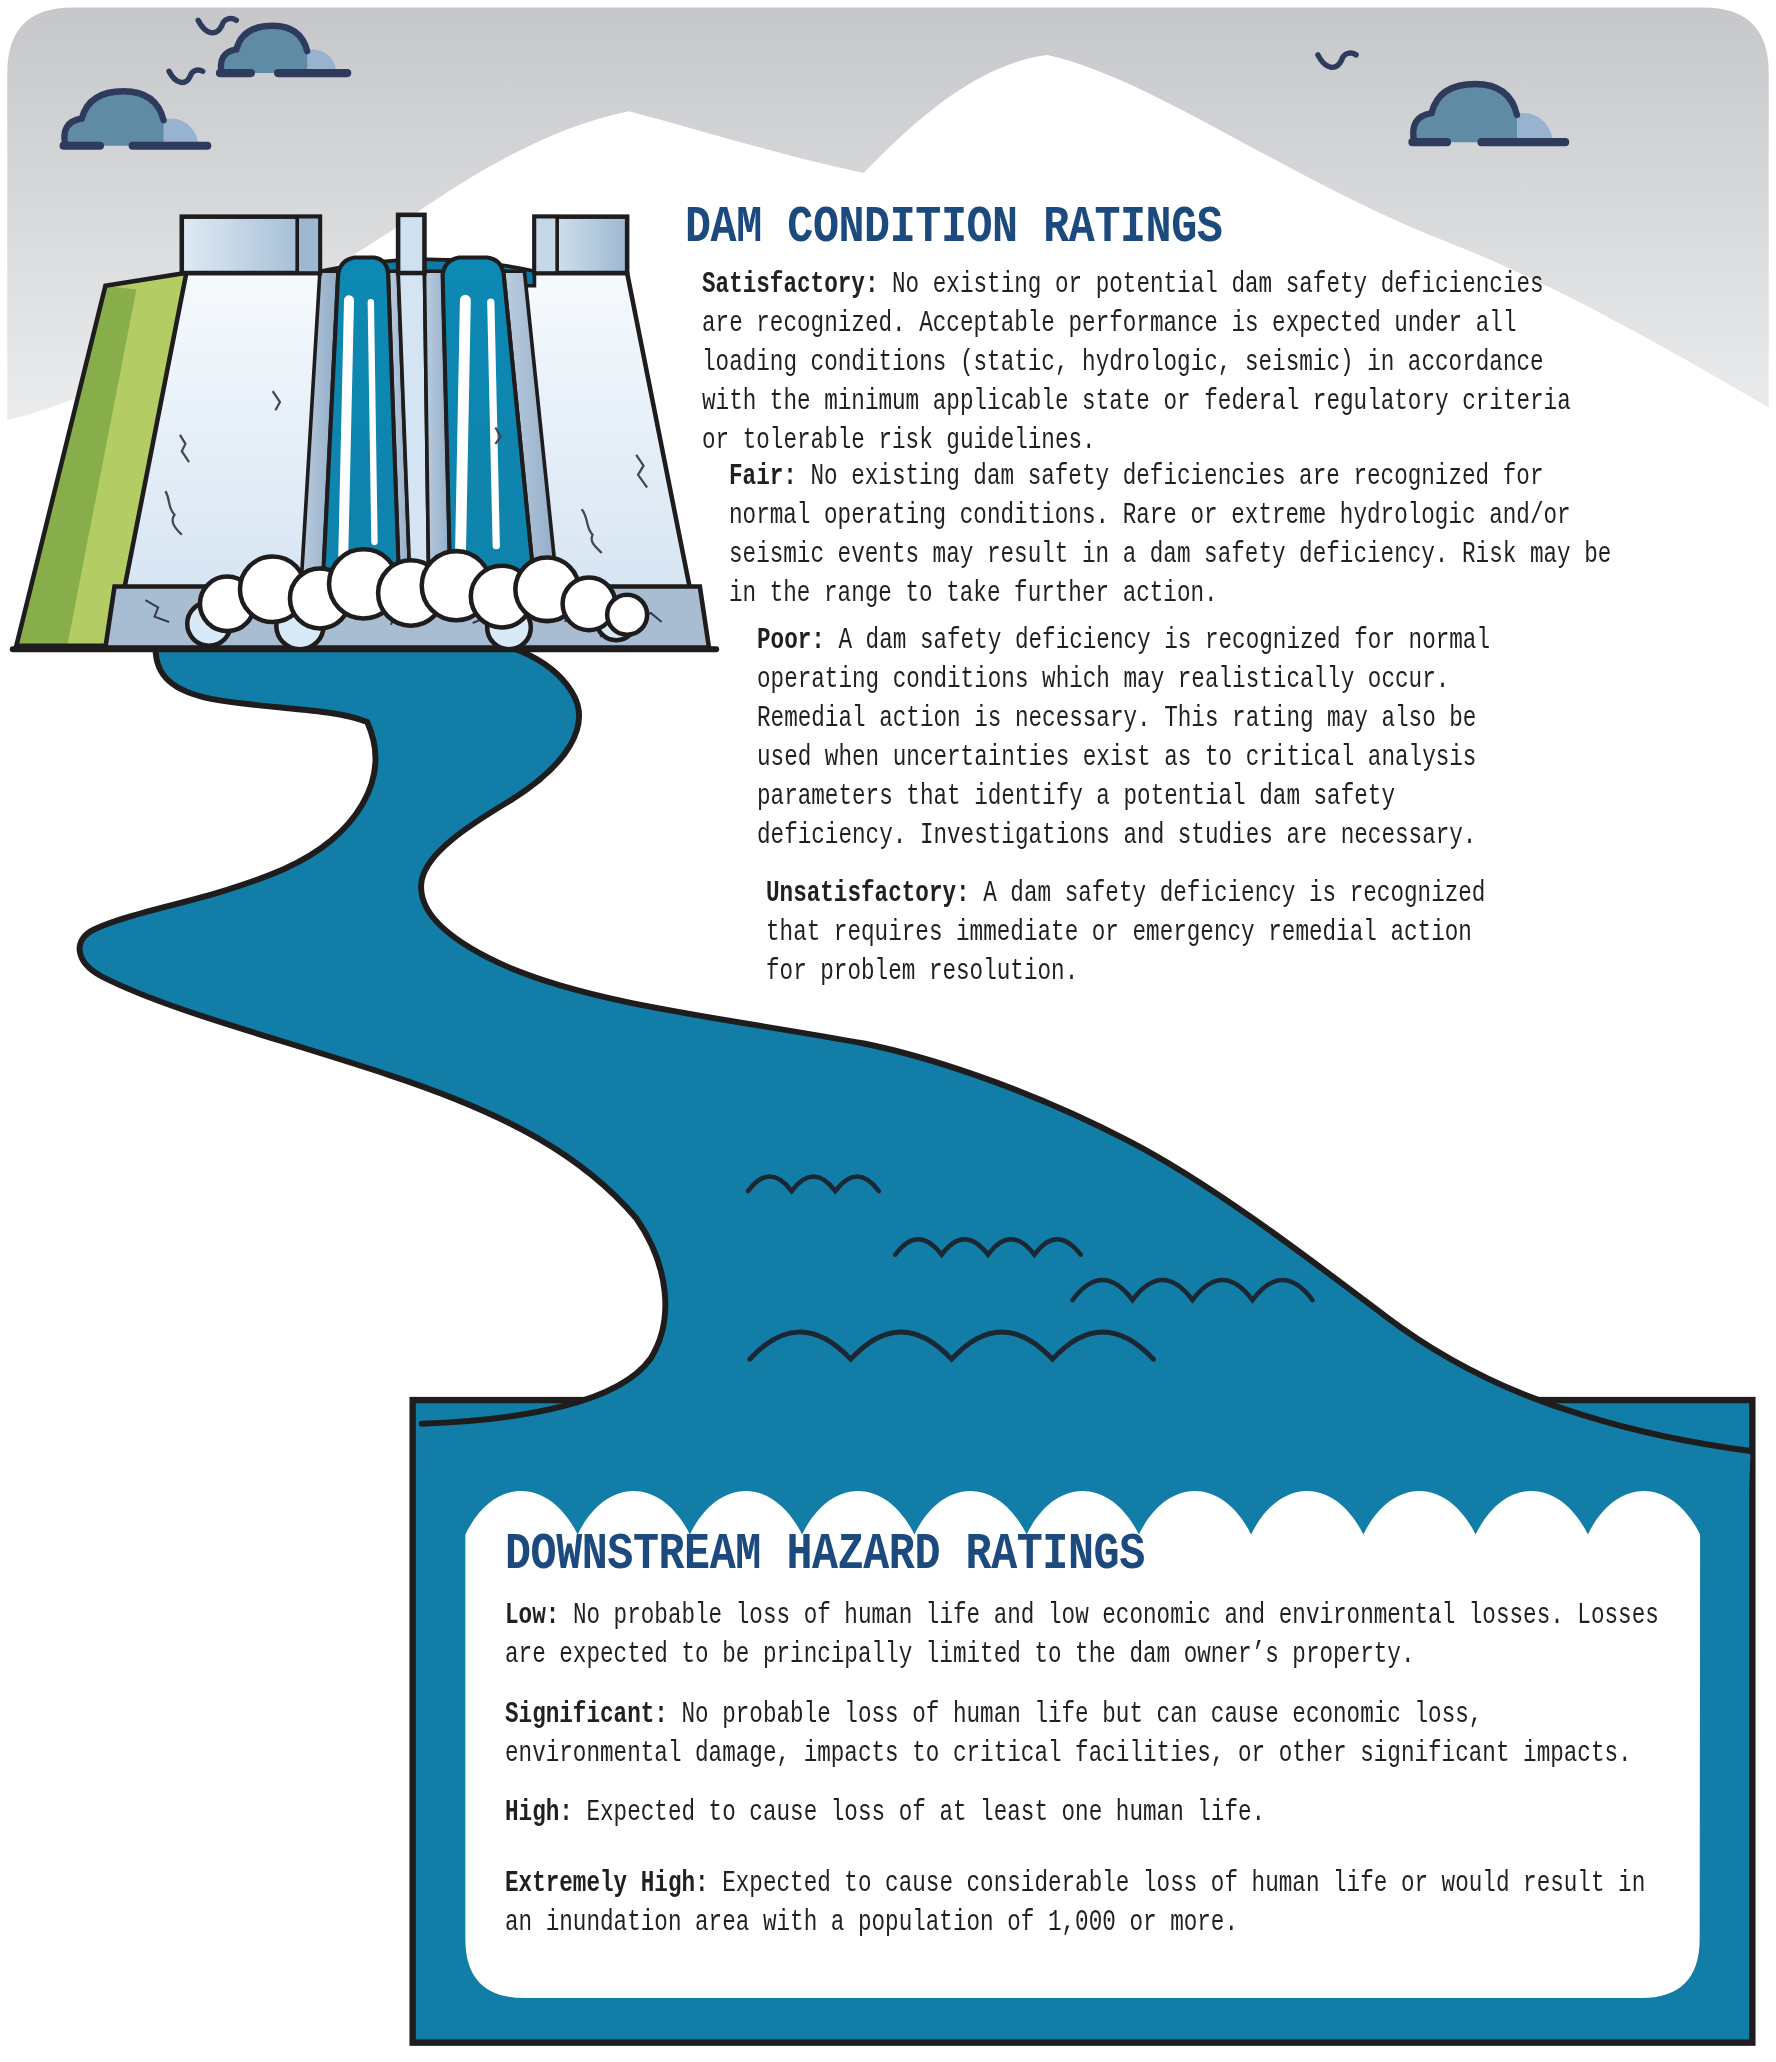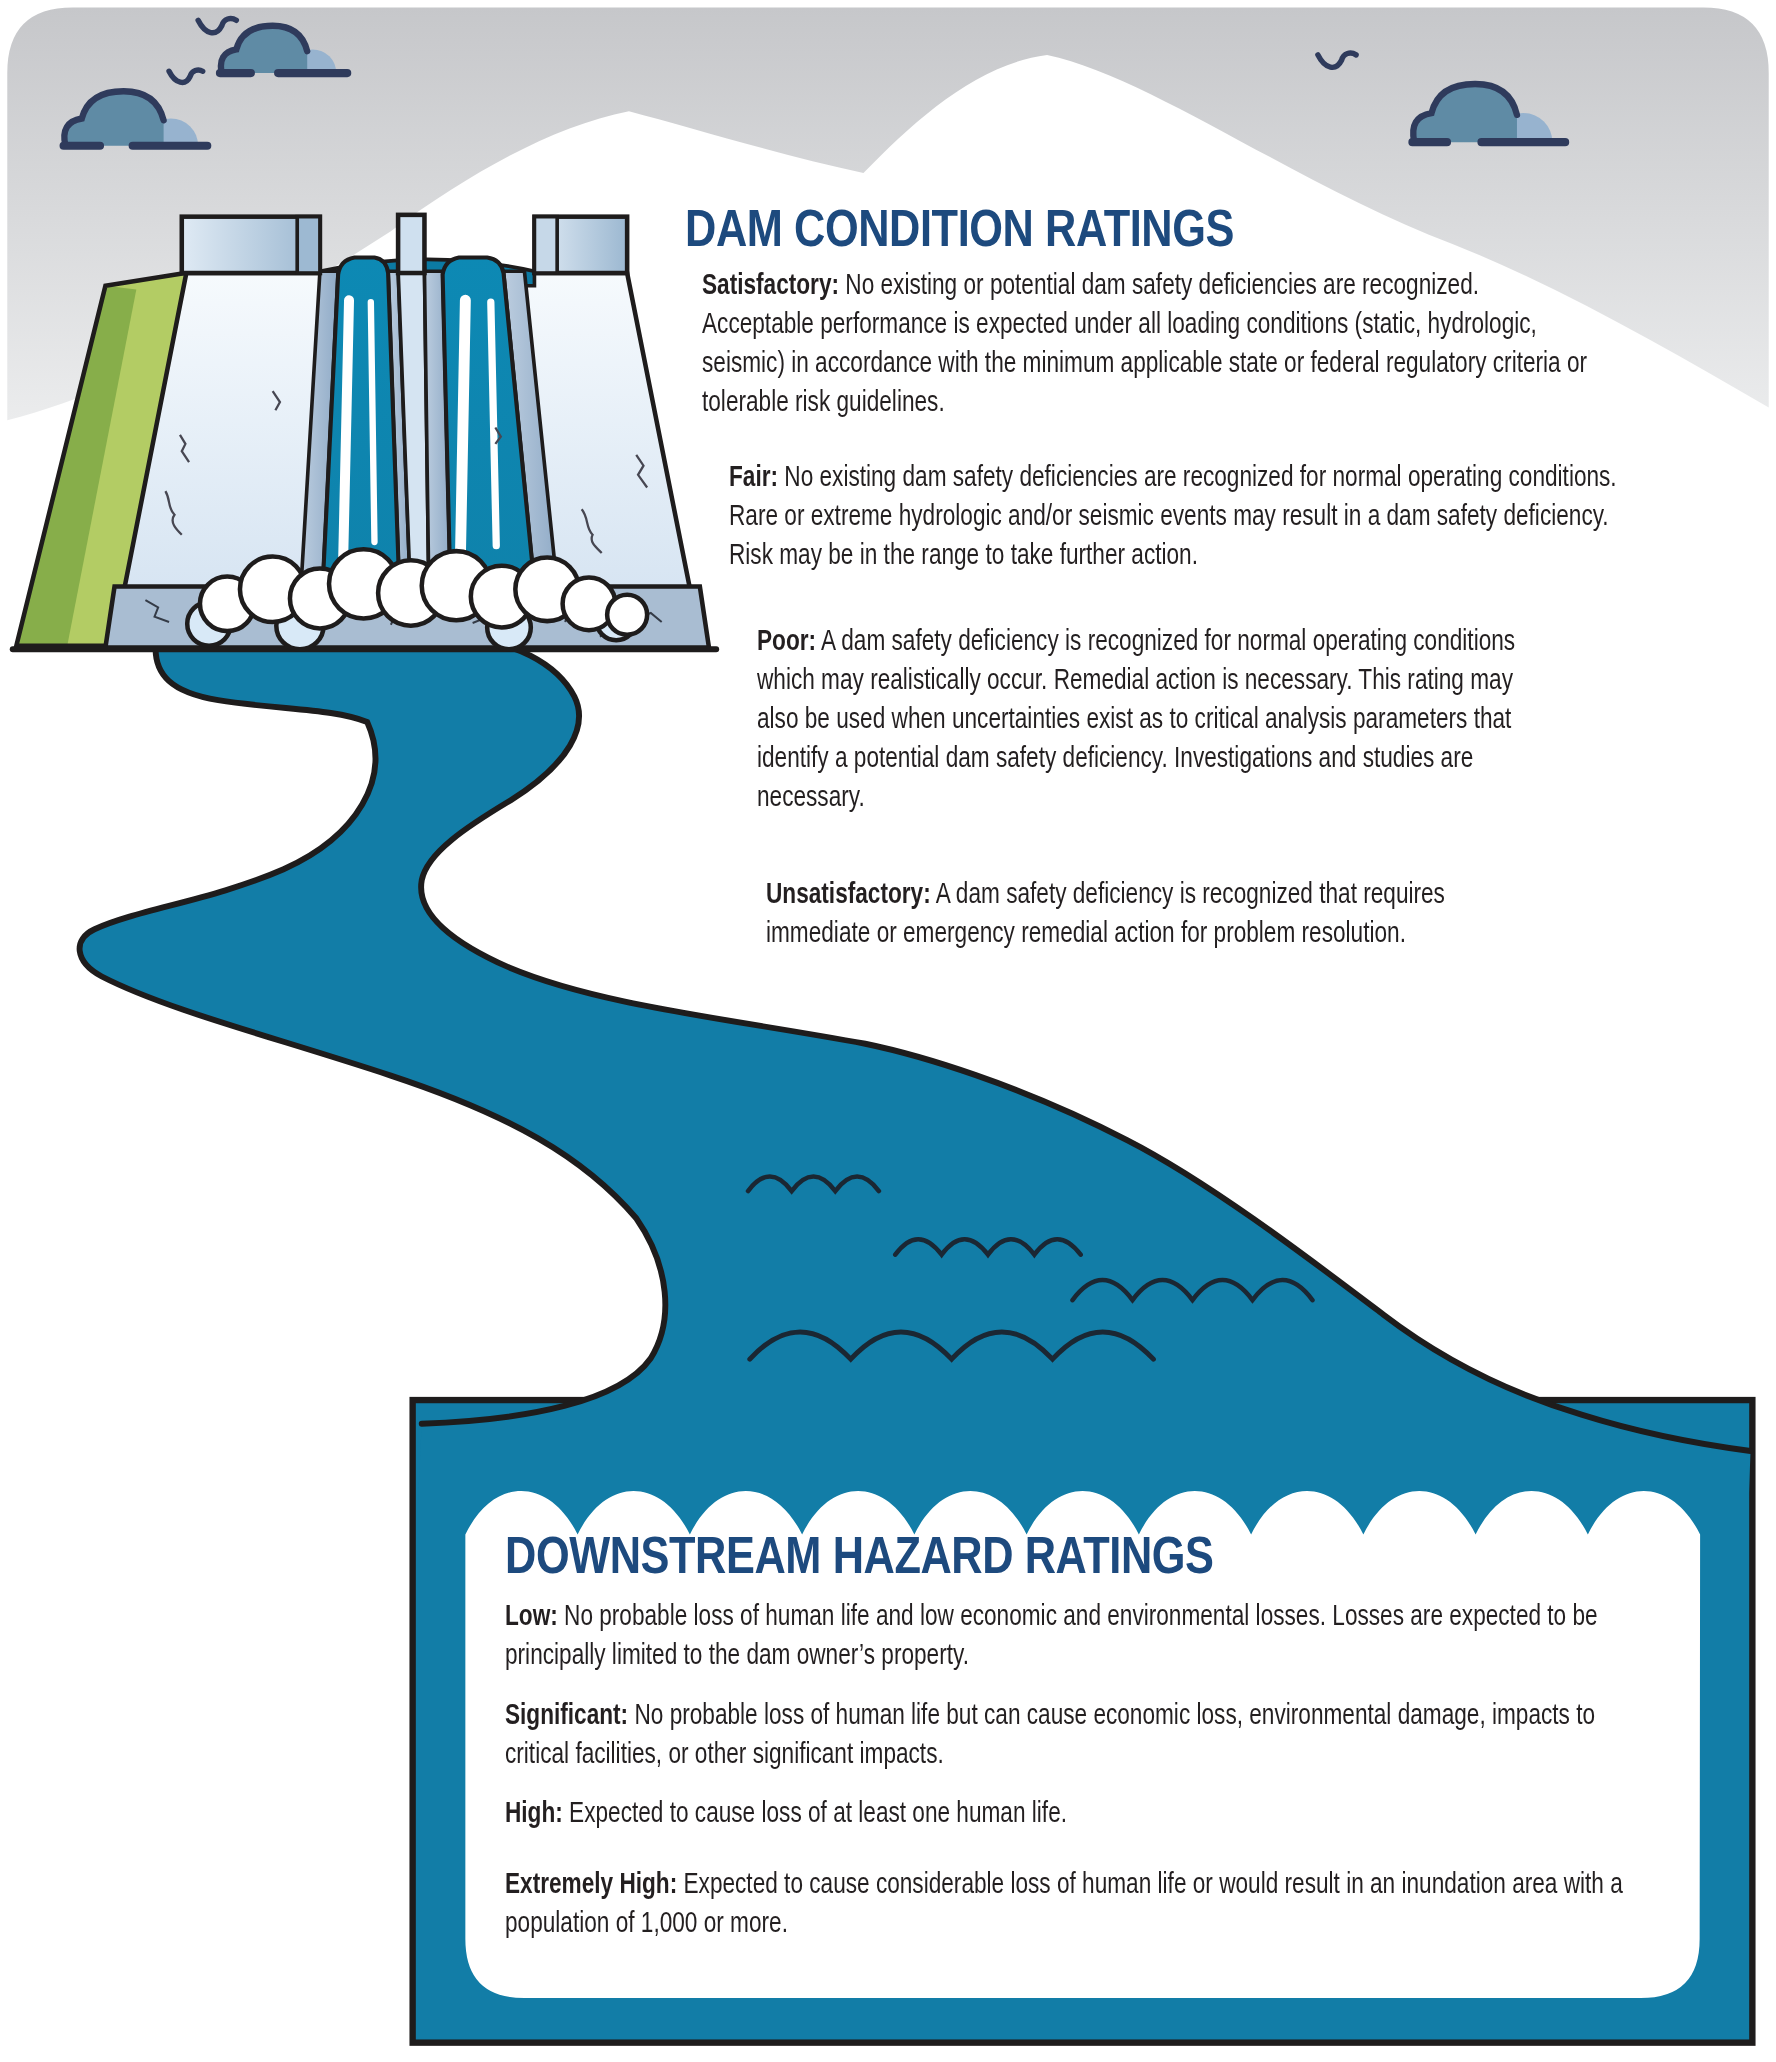--- a/index.html
+++ b/index.html
@@ -7,21 +7,21 @@
     --navy:#1d4a7e;
     --ink:#1e1c1c;
     --ink-text:#231f20;
   }
   html,body{margin:0;padding:0;background:#ffffff;}
   .canvas{
     position:relative;
     width:1776px;height:2063px;
     background:#ffffff;
     overflow:hidden;
-    font-family:Liberation Sans, sans-serif;
+    font-family:Liberation Mono, monospace;
   }
   .art{position:absolute;left:0;top:0;width:1776px;height:2063px;}
   .sec-title{
     position:absolute;
     color:var(--navy);
     font-weight:700;
     font-size:51px;
     letter-spacing:-0.5px;
     transform:scaleX(0.85);
     transform-origin:0 0;

